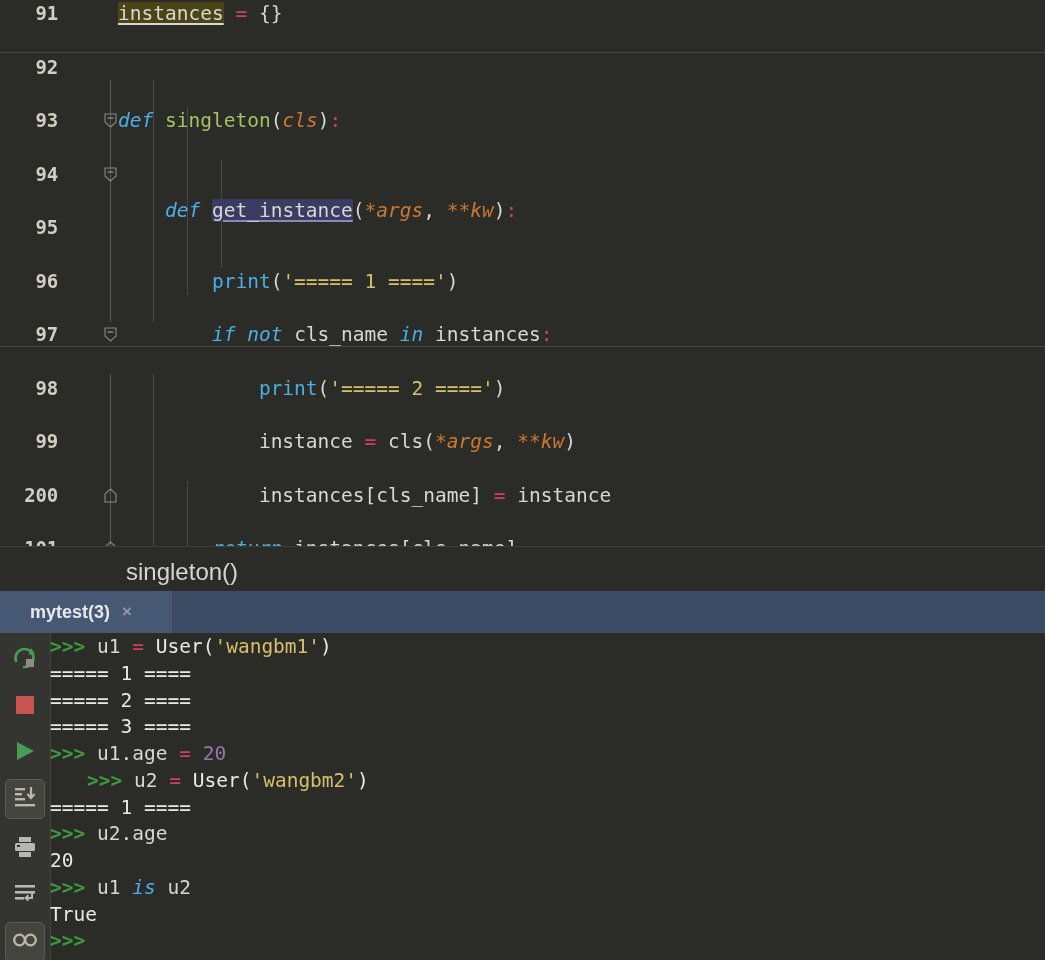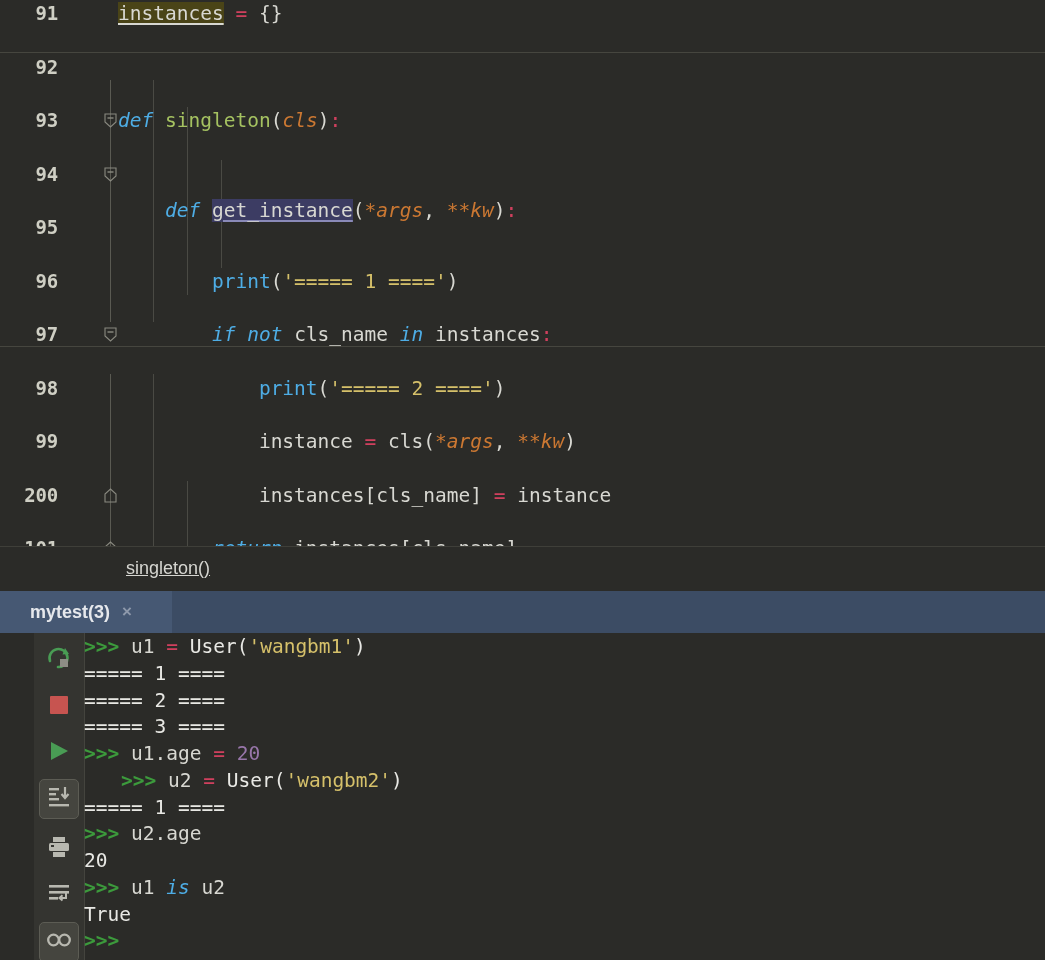--- a/index.html
+++ b/index.html
@@ -136,22 +136,21 @@
     left: 0; top: 546px;
     width: 1045px; height: 45px;
     background: #2b2b28;
     border-top: 1px solid #3f3f39;
   }
   .breadcrumb-text {
     position: absolute;
     left: 126px; top: 11px;
     color: #d6d6d1;
     font-family: "Liberation Sans", sans-serif;
-    font-size: 18px;
-    text-decoration: underline;
+    font-size: 24px;
   }
 
   
   .tabbar {
     position: absolute;
     left: 0; top: 591px;
     width: 1045px; height: 42px;
     background: #3c4c64;
     font-weight: bold;
   }
@@ -177,21 +176,20 @@
     font-size: 17px;
     margin-left: 12px;
   }
 
   
   .console {
     position: absolute;
     left: 0; top: 633px;
     width: 900px; height: 327px;
     background: #2b2b28;
-    margin-left: 34px;
   }
   .console-toolbar {
     position: absolute;
     left: 0; top: 0;
     width: 50px; height: 327px;
     background: #343430;
     border-right: 1px solid #44443e;
   }
   .tbtn {
     position: absolute;

